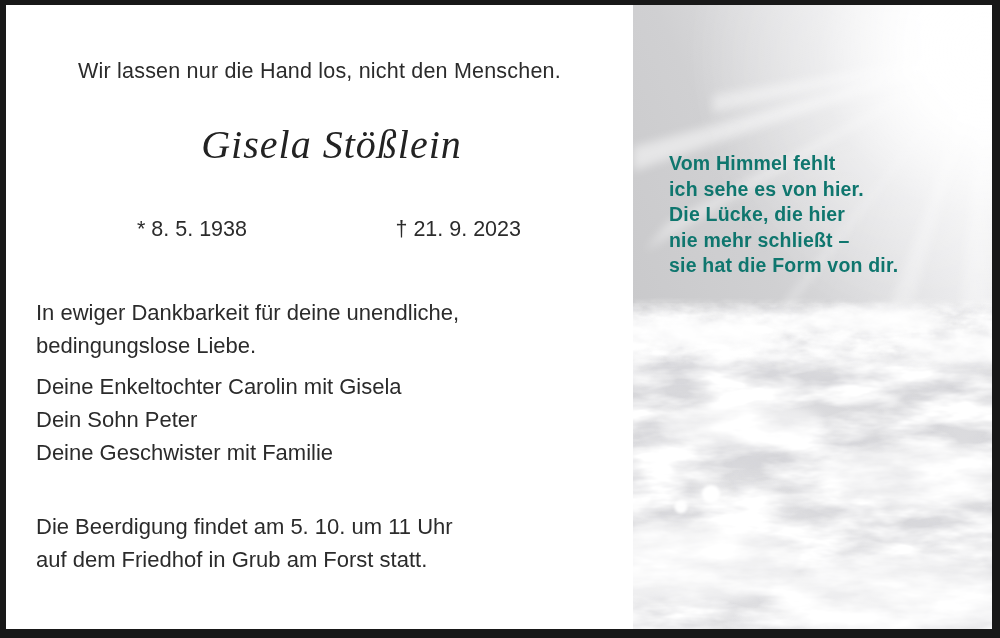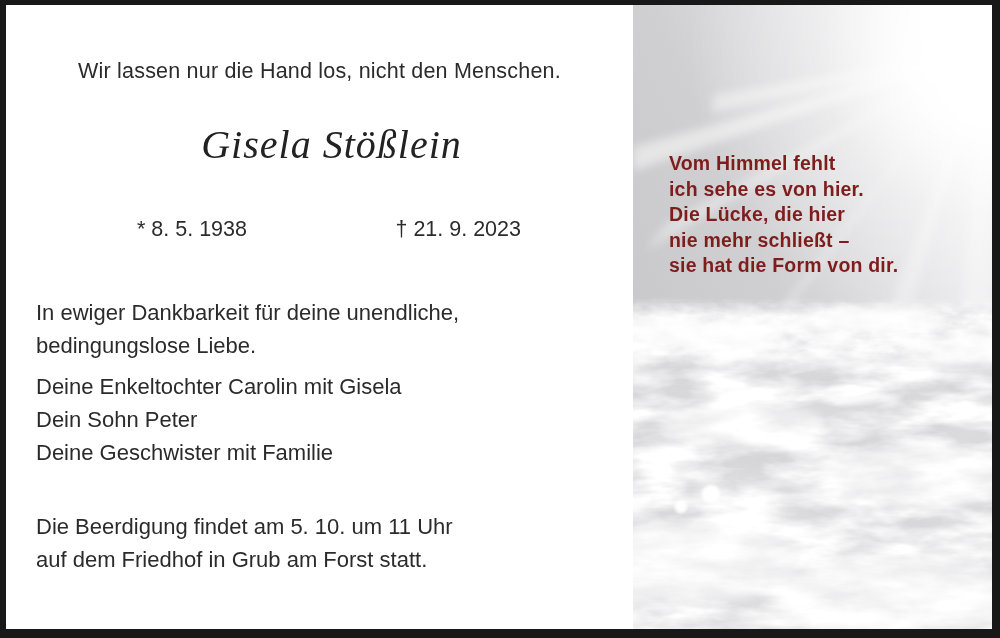--- a/index.html
+++ b/index.html
@@ -62,21 +62,21 @@
     width: 359px; height: 100%;
     overflow: hidden;
   }
   .photo-panel svg { position: absolute; left: 0; top: 0; display: block; }
   .poem {
     position: absolute;
     left: 36px; top: 146px;
     font-size: 19.5px;
     font-weight: bold;
     line-height: 25.5px;
-    color: #7f1d1d;
+    color: #0f766e;
     letter-spacing: 0.2px;
   }
 </style>
 </head>
 <body>
 
 <div class="canvas">
   <div class="card">
 
     <div class="left-panel">

